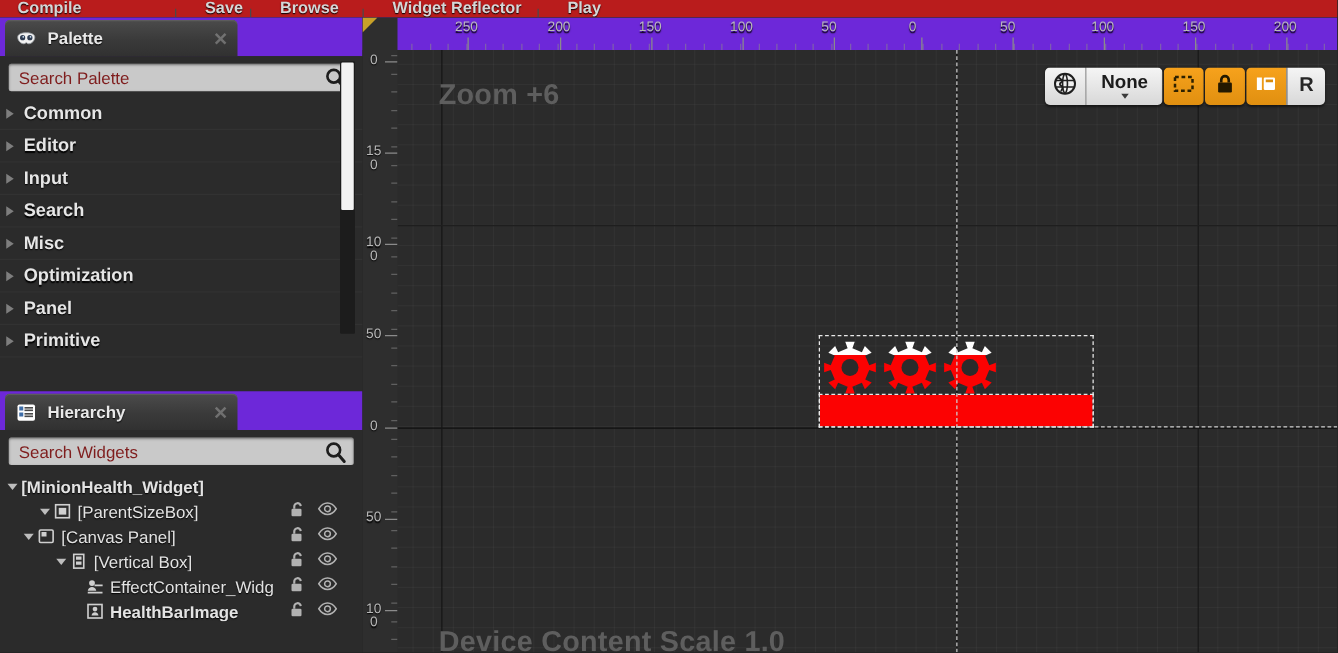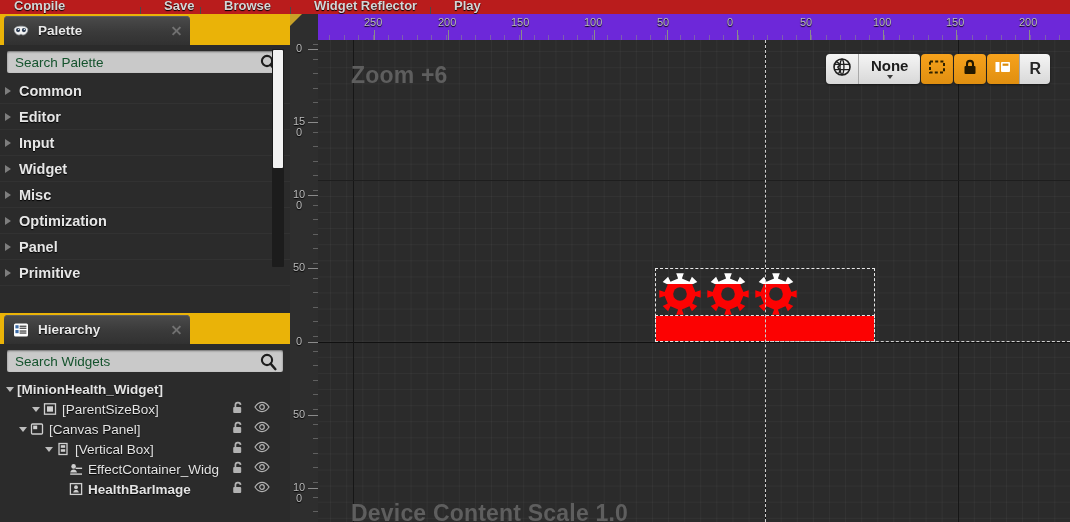--- a/index.html
+++ b/index.html
@@ -25,21 +25,21 @@
   .tb-sep{ width:1px; height:26px; background:#4a4a4a; flex:0 0 1px; }
 
   
   .leftcol{
     position:absolute; left:0; top:14px; width:290px; height:508px;
     background:#252525;
   }
 
   
   .panel-tabbar{
-    position:relative; height:31px; background:#eab308;
+    position:relative; height:31px; background:#6d28d9;
   }
   .panel-tab{
     position:absolute; left:4px; top:2px; height:29px;
     width:186px;
     background:linear-gradient(to bottom,#4b4b4b 0%, #3a3a3a 55%, #313131 100%);
     border-top-left-radius:4px; border-top-right-radius:4px;
     display:flex; align-items:center; padding:0 8px;
     box-shadow:inset 0 1px 0 #5c5c5c;
   }
   .panel-tab .tab-ico{ width:18px; height:18px; margin-right:8px; display:block; flex:0 0 18px;}
@@ -59,21 +59,21 @@
 
   .panel-body{ background:#2b2b2b; position:relative; }
 
   
   .searchrow{ padding:6px 7px 5px 7px; }
   .searchbox{
     position:relative; height:22px; background:#c9c9c9; border-radius:2px;
     display:flex; align-items:center; padding:0 8px;
     box-shadow:inset 0 1px 2px rgba(0,0,0,.45);
   }
-  .searchbox .ph{ color:#14532d; font-size:13.5px; }
+  .searchbox .ph{ color:#7f1d1d; font-size:13.5px; }
   .searchbox .mag{ position:absolute; right:5px; top:2px; }
 
   
   .plist{ position:relative; }
   .prow{
     height:26px; display:flex; align-items:center; padding-left:5px;
     border-bottom:1px solid #323232;
   }
   .prow .arrow{
     width:0;height:0;border-left:6px solid #8d8d8d;
@@ -169,21 +169,21 @@
 
   
   .selbox{
     position:absolute; outline:1px dashed #e9e9e9; outline-offset:0;
   }
   .healthbar{ position:absolute; background:#fc0202; }
   .gears{ position:absolute; display:flex; }
 
   
   .ctoolbar{
-    position:absolute; right:20px; top:40px; display:flex; align-items:center;
+    position:absolute; right:10px; top:40px; display:flex; align-items:center;
     gap:1px; z-index:7;
   }
   .ct-group{ display:flex; align-items:stretch; border-radius:4px; overflow:hidden;
     box-shadow:0 1px 2px rgba(0,0,0,.5); }
   .ct-btn{
     background:linear-gradient(to bottom,#f5f5f5,#d8d8d8);
     height:30px; min-width:30px; display:flex; align-items:center; justify-content:center;
     padding:0 6px; border-right:1px solid #a9a9a9;
   }
   .ct-btn:last-child{ border-right:none; }
@@ -257,21 +257,21 @@
           <div class="prow">
             <span class="arrow"></span>
             <span class="plabel">Editor</span>
           </div>
           <div class="prow">
             <span class="arrow"></span>
             <span class="plabel">Input</span>
           </div>
           <div class="prow">
             <span class="arrow"></span>
-            <span class="plabel">Widget</span>
+            <span class="plabel">Search</span>
           </div>
           <div class="prow">
             <span class="arrow"></span>
             <span class="plabel">Misc</span>
           </div>
           <div class="prow">
             <span class="arrow"></span>
             <span class="plabel">Optimization</span>
           </div>
           <div class="prow">

